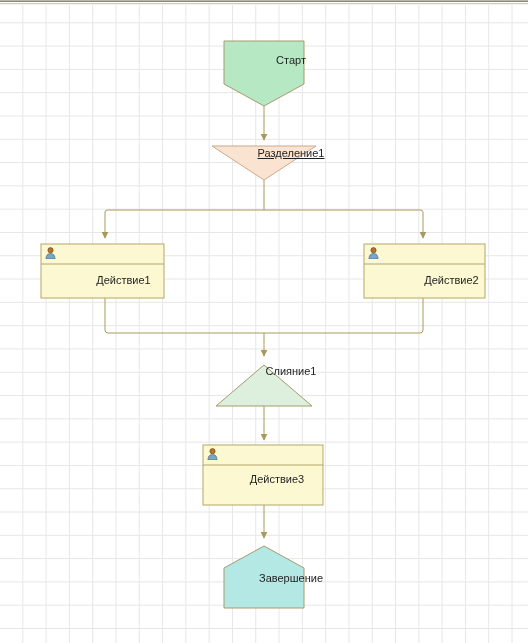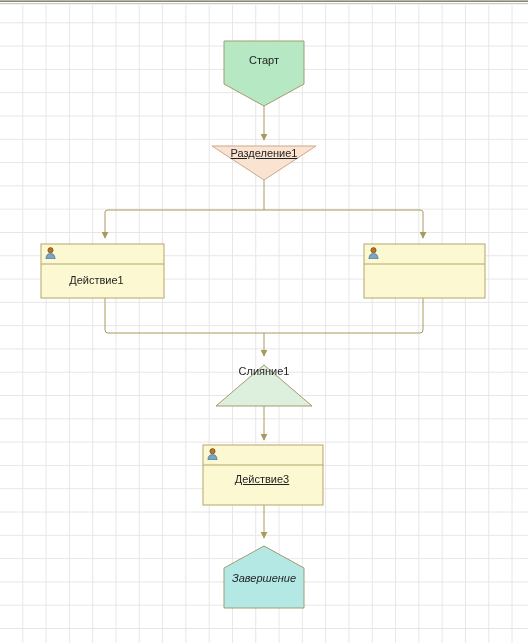--- a/index.html
+++ b/index.html
@@ -43,20 +43,21 @@
   }
   .node-label {
     position: absolute;
     color: #1f1f1f;
     font-size: 11px;
     line-height: 13px;
     text-align: center;
     white-space: nowrap;
     pointer-events: none;
     font-family: "Liberation Sans", "DejaVu Sans", sans-serif;
+    padding-left: 27px;
   }
   .actor-icon {
     position: absolute;
     width: 11px;
     height: 12px;
   }
 </style>
 </head>
 <body>
 
@@ -124,20 +125,21 @@
     <circle cx="5.5" cy="3.2" r="2.6" fill="#b5752c" stroke="#7a4a15" stroke-width="0.7"></circle>
     <path d="M 1 12 Q 1 6.6 5.5 6.6 Q 10 6.6 10 12 Z" fill="#7ba7c7" stroke="#3f6c8c" stroke-width="0.7"></path>
   </svg>
 
   <div class="node-label" style="left:224px; top:54px; width:80px;">Старт</div>
 
   <div class="node-label" style="left:202px; top:147px; width:124px;text-decoration:underline;">Разделение1</div>
 
   <div class="node-label" style="left:41px; top:274px; width:111px;">Действие1</div>
 
+  <div class="node-label" style="left:364px; top:274px; width:121px;">Действие2</div>
 
   <div class="node-label" style="left:216px; top:365px; width:96px;">Слияние1</div>
 
-  <div class="node-label" style="left:204px; top:473px; width:116px;text-decoration:underline;">Действие3</div>
+  <div class="node-label" style="left:192px; top:473px; width:116px;">Действие3</div>
 
-  <div class="node-label" style="left:224px; top:572px; width:80px;font-style:italic;">Завершение</div>
+  <div class="node-label" style="left:224px; top:572px; width:80px;">Завершение</div>
 
 </div>
 
 </body></html>

